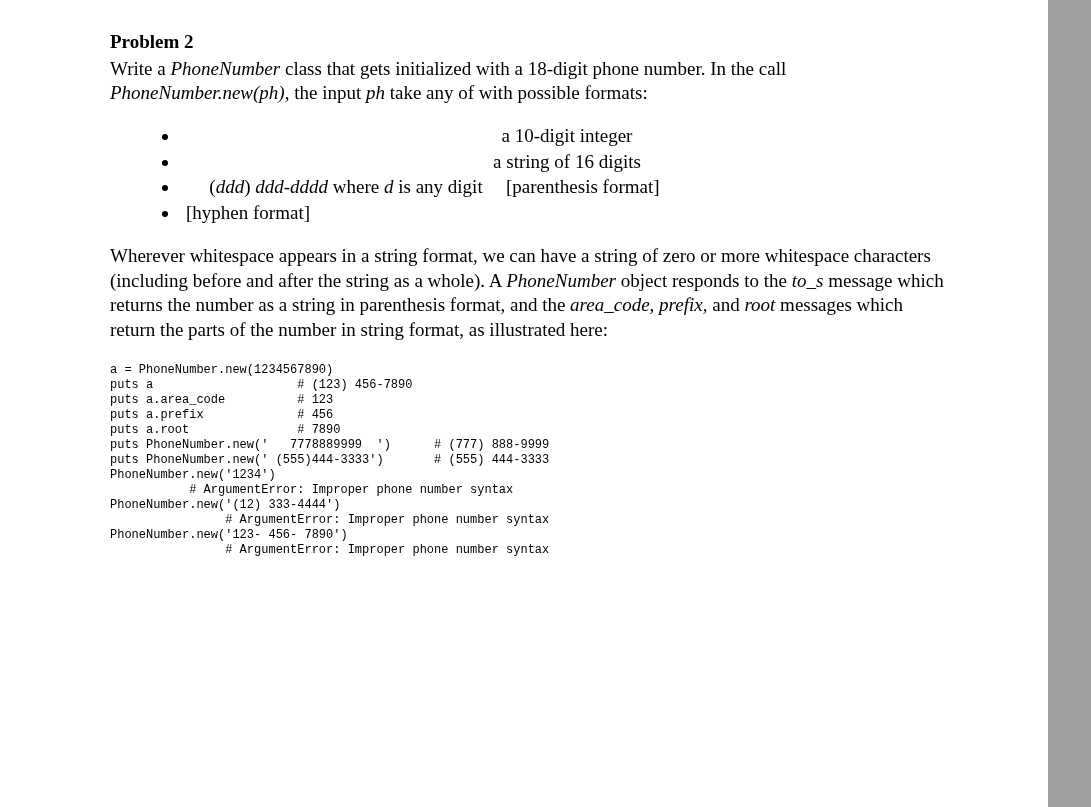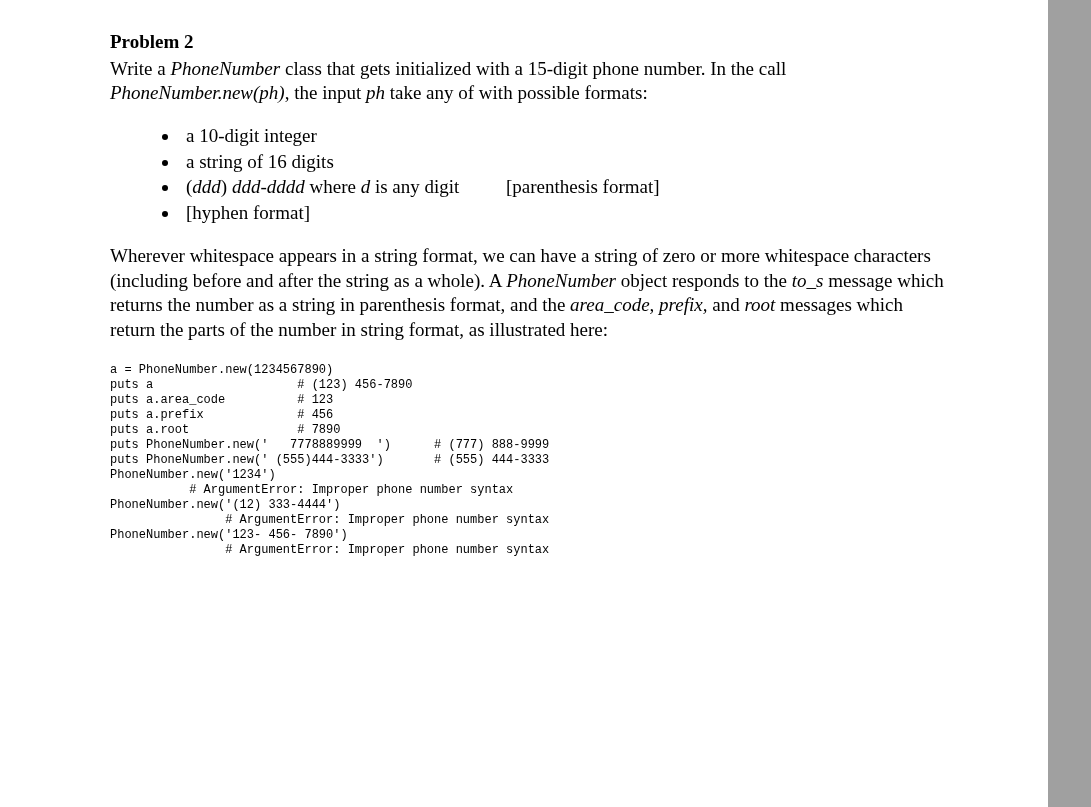--- a/index.html
+++ b/index.html
@@ -37,20 +37,21 @@
     .italic {
       font-style: italic;
     }
     ul.bullets {
       list-style: disc;
       margin: 18px 0 18px 70px;
     }
     ul.bullets li {
       padding-left: 6px;
       margin-bottom: 1px;
+      text-align: center;
     }
     .li-row {
       display: flex;
     }
     .li-left {
       min-width: 320px;
     }
     .li-right {
     }
     .code-block {
@@ -74,21 +75,21 @@
   </style>
 </head>
 <body>
 
 <div class="page-wrapper">
   <div class="page">
 
     <div class="heading">Problem 2</div>
 
     <div class="para">
-      <span>Write a </span><span class="italic">PhoneNumber</span><span> class that gets initialized with a 15-digit phone number. In the call </span><span class="italic">PhoneNumber.new(ph)</span><span>, the input </span><span class="italic">ph</span><span> take any of with possible formats:</span>
+      <span>Write a </span><span class="italic">PhoneNumber</span><span> class that gets initialized with a 18-digit phone number. In the call </span><span class="italic">PhoneNumber.new(ph)</span><span>, the input </span><span class="italic">ph</span><span> take any of with possible formats:</span>
     </div>
 
     <ul class="bullets">
       <li>
         <span>a 10-digit integer</span>
       </li>
       <li>
         <span>a string of 16 digits</span>
       </li>
       <li>

